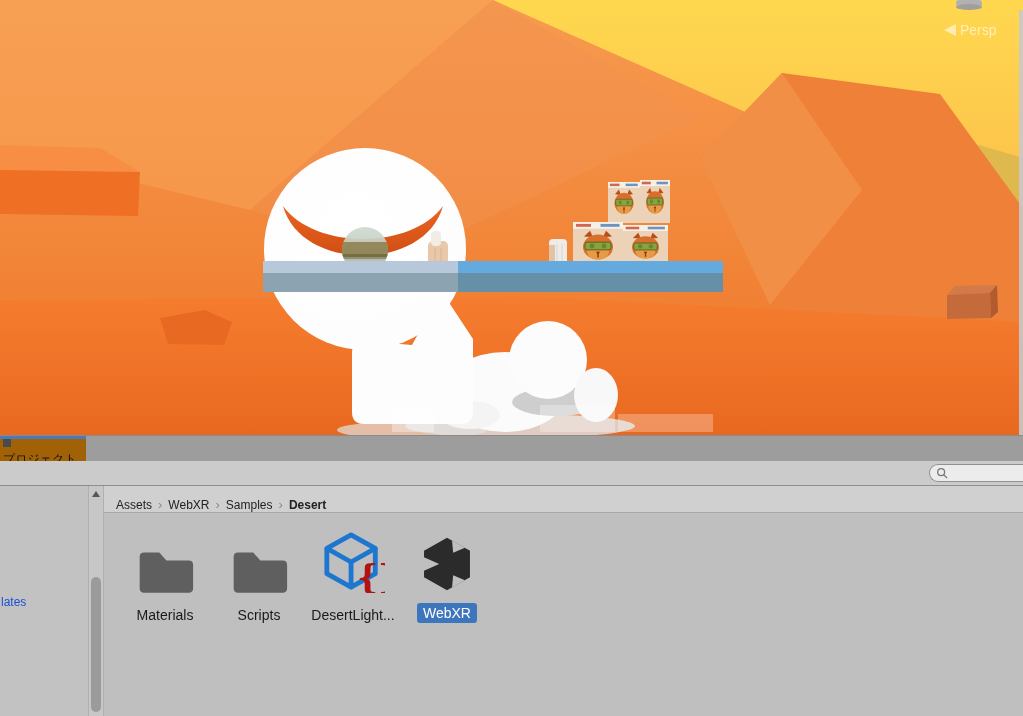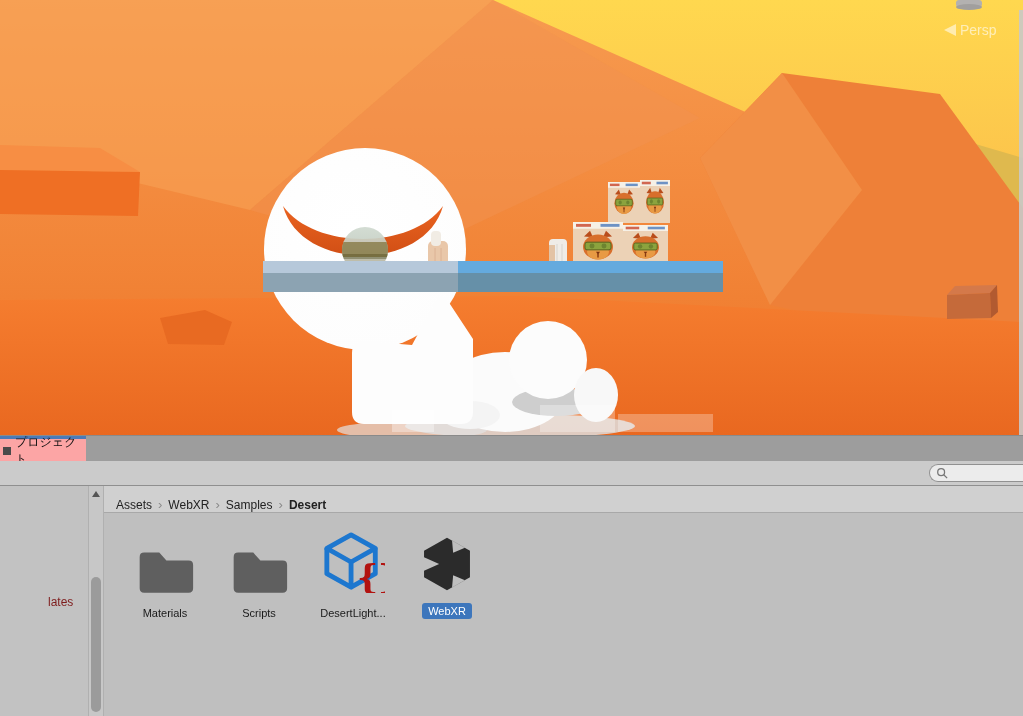--- a/index.html
+++ b/index.html
@@ -11,23 +11,23 @@
   
   #scene{position:absolute;left:0;top:0;width:1023px;height:435px;}
   #scene svg{display:block;}
   
   #tabbar{
     position:absolute;left:0;top:435px;width:1023px;height:26px;
     background:#9d9d9d;border-top:1px solid #8a8a8a;box-sizing:border-box;
   }
   #tab-project{
     position:absolute;left:0;top:0;width:86px;height:26px;
-    background:#fca5a5;border-top:3px solid var(--accent,#4b7ab8);
-    box-sizing:border-box;display:flex;align-items:center;gap:4px;padding-left:3px;
-    font-size:12px;color:#111;
+    background:#a16207;border-top:3px solid var(--accent,#4b7ab8);
+    box-sizing:border-box;display:flex;gap:4px;padding-left:3px;
+    font-size:12px;color:#111;flex-direction:column;
   }
   .tab-glyph{width:8px;height:8px;background:#4a4a4a;flex:0 0 auto;}
   #toolbar{
     position:absolute;left:0;top:461px;width:1023px;height:25px;
     background:#cbcbcb;border-bottom:1px solid #8f8f8f;box-sizing:border-box;
   }
   #searchbox{
     position:absolute;right:0;top:3px;width:94px;height:18px;
     background:#ececec;border:1px solid #919191;border-right:none;
     border-radius:9px 0 0 9px;box-sizing:border-box;
@@ -36,21 +36,21 @@
   #searchbox input{
     border:none;background:transparent;outline:none;flex:1;min-width:0;
     font-size:11px;font-family:inherit;color:#333;
   }
   
   #sidebar{
     position:absolute;left:0;top:486px;width:88px;bottom:0;
     background:#c2c2c2;
   }
   #sidebar .tree-item{
-    position:absolute;left:1px;top:109px;font-size:12px;color:#7f1d1d;white-space:nowrap;padding-left:47px;
+    position:absolute;left:1px;top:109px;font-size:12px;color:#1d4ed8;white-space:nowrap;
   }
   #vscroll{
     position:absolute;left:88px;top:486px;width:16px;bottom:0;
     background:#c7c7c7;border-left:1px solid #b0b0b0;border-right:1px solid #b0b0b0;
     box-sizing:border-box;
   }
   #vscroll .up-arrow{
     position:absolute;left:3px;top:5px;width:0;height:0;
     border-left:4px solid transparent;border-right:4px solid transparent;
     border-bottom:6px solid #555;
@@ -70,21 +70,21 @@
   .bc-item{margin:0 4px;cursor:default;}
   .bc-item.bold{font-weight:bold;}
   .bc-sep{color:#8a8a8a;font-size:13px;margin:0 2px;}
   #asset-grid{
     position:absolute;left:0;top:27px;right:0;bottom:0;
     display:flex;align-items:flex-start;padding:20px 0 0 14px;
   }
   .asset{width:94px;display:flex;flex-direction:column;align-items:center;flex:0 0 auto;}
   .asset .icon-box{height:60px;display:flex;align-items:flex-end;justify-content:center;}
   .asset-label{
-    margin-top:14px;font-size:11px;color:#1a1a1a;white-space:nowrap;
+    margin-top:14px;font-size:14px;color:#1a1a1a;white-space:nowrap;
     max-width:92px;overflow:hidden;
   }
   .asset-label.selected{
     background:var(--sel,#3d76bc);color:#fff;padding:2px 6px;border-radius:3px;margin-top:10px;
   }
 </style>
 </head>
 <body>
 
 <div id="scene">

